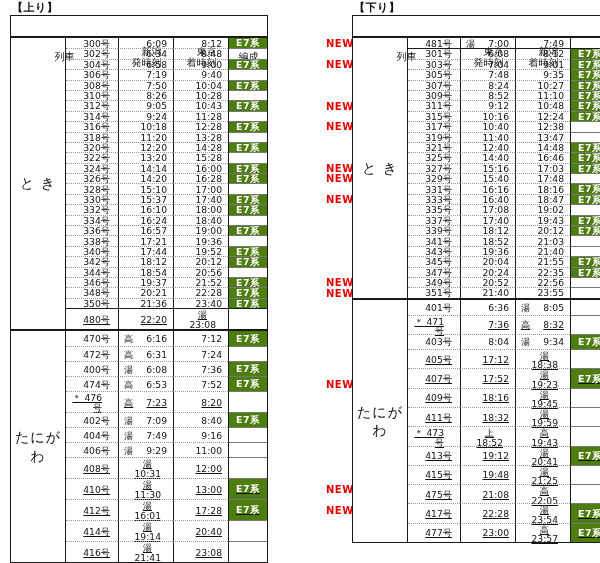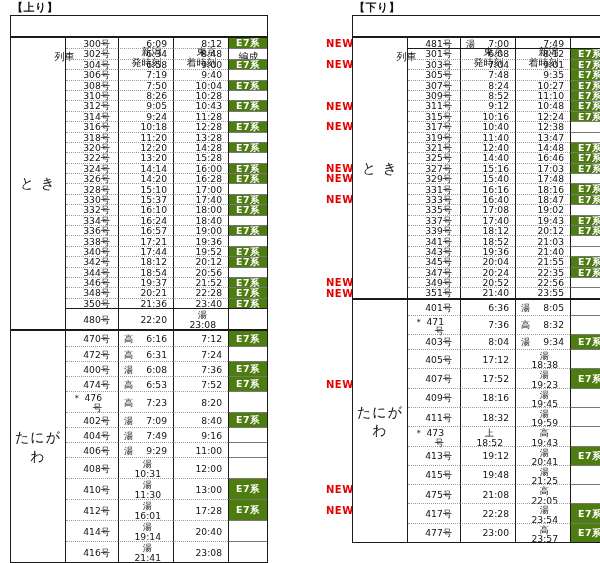--- a/index.html
+++ b/index.html
@@ -15,21 +15,21 @@
   .hc{box-sizing:border-box;display:flex;align-items:center;justify-content:center;text-align:right;
       font-size:10px;line-height:1.12;white-space:pre-line;margin-top:41px;}
   .hc + .hc{border-left:2px solid #b91c1c;}
   .w-train-h{width:107px;} .w-dep-h{width:55px;} .w-arr-h{width:55px;} .w-hen-h{width:39px;}
   .tt-group{display:flex;}
   .tt-group + .tt-group{border-top:2px solid #1a1a1a;}
   .grp-label{box-sizing:border-box;width:55px;border-right:1px solid #1a1a1a;display:flex;align-items:center;
       justify-content:center;text-align:center;font-size:14px;line-height:1.3;white-space:pre-line;letter-spacing:1px;}
   .grp-rows{flex:1;display:flex;flex-direction:column;}
   .tt-row{display:flex;position:relative;}
-  .h-s{height:10.4px;} .h-m{height:15px;text-align:right;} .h-l{height:21px;}
+  .h-s{height:10.4px;} .h-m{height:15px;text-align:right;} .h-l{height:21px;text-decoration:underline;}
   #dn .h-l{height:19.3px;}
   .cell{box-sizing:border-box;font-size:9.2px;display:flex;align-items:center;line-height:1;}
   .c-num{width:52px;justify-content:flex-end;padding-right:8px;}
   .c-dep,.c-arr{width:55px;border-left:1px solid #1a1a1a;justify-content:flex-end;padding-right:6px;}
   .c-hen{width:39px;border-left:1px solid #1a1a1a;justify-content:center;padding:0;}
   .rb .cell{border-top:1px dotted #9b9b9b;}
   .rb .c-hen{border-top:1px solid #777;}
   .sep .cell{border-top:1px solid #1a1a1a !important;}
   .cell.multi{display:block;padding-top:1px;}
   .ln{text-align:right;line-height:9.4px;font-size:9.2px;padding-right:6px;}

